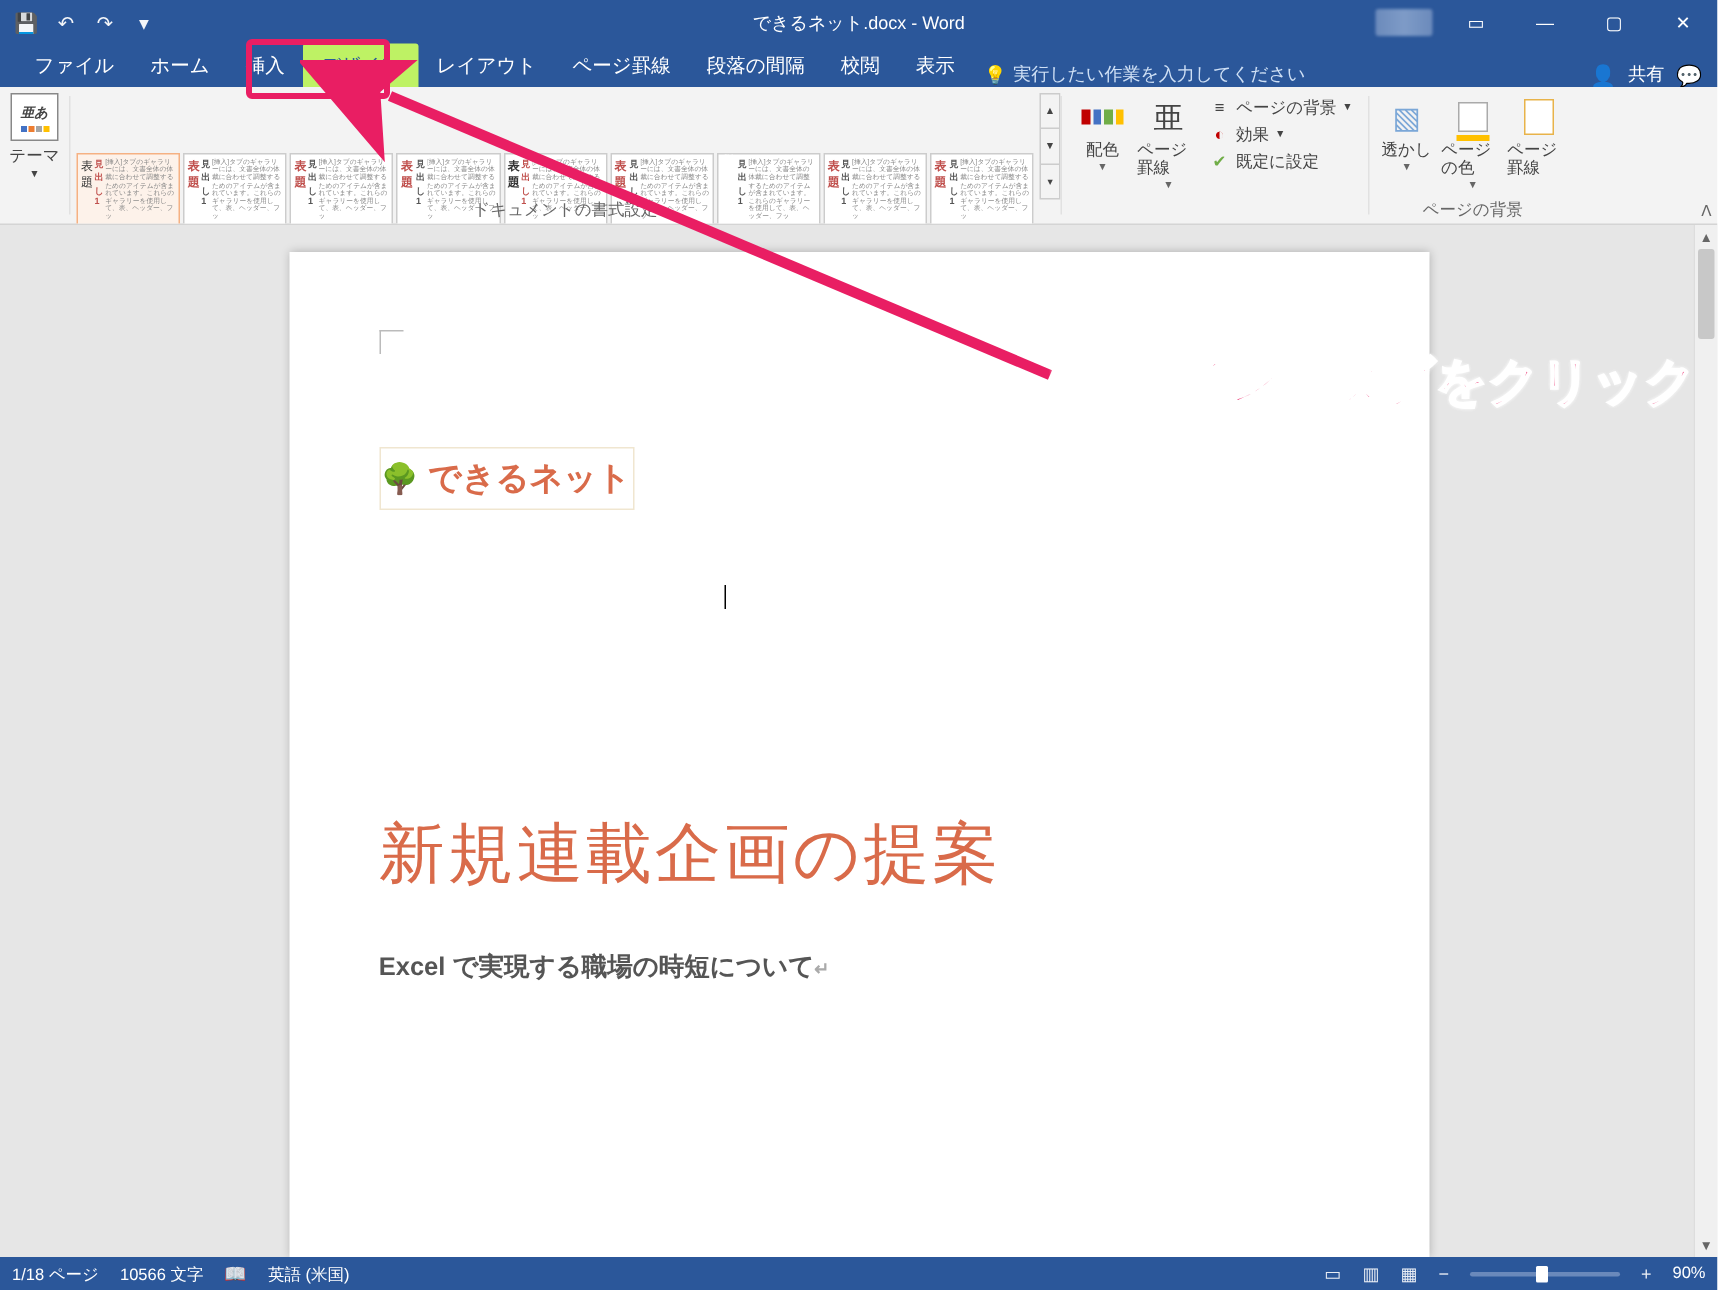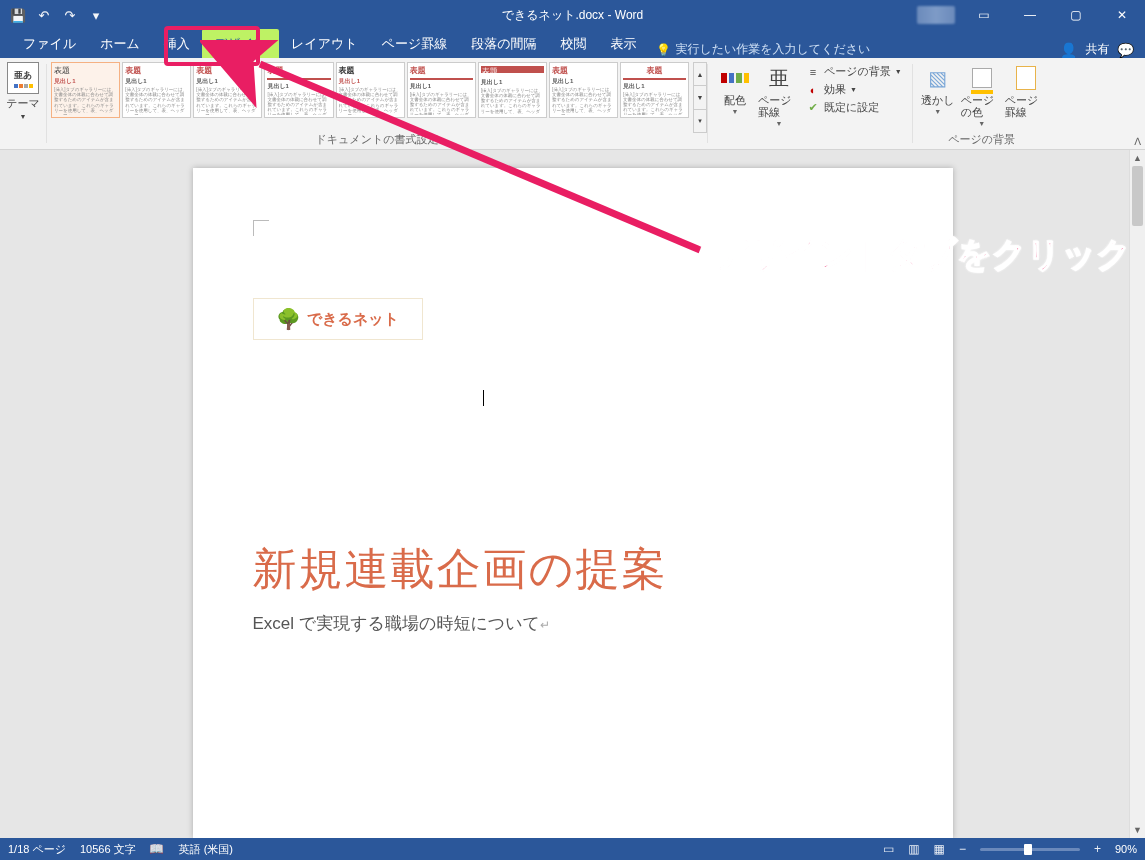--- a/index.html
+++ b/index.html
@@ -22,28 +22,28 @@
   .tellme { display: flex; align-items: center; gap: 4px; color: #cfe0f5; font-size: 12px; padding-left: 8px; }
   .sharebox { position: absolute; right: 0; display: flex; align-items: center; gap: 8px; padding-right: 10px; color: #fff; font-size: 12px; }
   .sharebox .ic { font-size: 14px; }
 
   
   .ribbon { height: 92px; background: #f3f3f3; border-bottom: 1px solid #d4d4d4; display: flex; position: relative; font-size: 11px; color: #444; }
   .ribbon .group { display: flex; flex-direction: column; align-items: center; justify-content: flex-start; padding: 4px 6px 2px; position: relative; }
   .ribbon .sep { width: 1px; background: #e1e1e1; margin: 6px 0; }
   .ribbon .glabel { position: absolute; bottom: 2px; left: 0; right: 0; text-align: center; color: #666; font-size: 11px; }
   .themes { width: 46px; }
-  .themes .icon { width: 32px; height: 32px; border: 1px solid #888; font-size: 9px; display:flex; flex-direction:column; align-items:center; justify-content:center; background:#fff; }
+  .themes .icon { width: 32px; height: 32px; border: 1px solid #888; font-size: 9px; display:flex; flex-direction:column; align-items:center; justify-content:center; background:#fff;font-style:italic; }
   .themes .icon .aa { font-weight:bold; }
   .themes .icon .bars { display:flex; gap:1px; margin-top:2px;}
   .themes .icon .bars span{ width:4px;height:4px;}
   .glabelsm { font-size: 11px; margin-top: 2px; text-align:center; }
 
   .stylegallery { flex: 0 0 660px; padding: 4px 0 16px 4px; position: relative; display:flex; overflow:hidden;}
-  .styleset { width: 70px; height: 56px; margin-right: 2px; border: 1px solid #ccc; background: #fff; font-size: 6px; color: #555; padding: 2px; display:flex; flex-direction:column; gap:1px; cursor:pointer; overflow:hidden;}
+  .styleset { width: 70px; height: 56px; margin-right: 2px; border: 1px solid #ccc; background: #fff; font-size: 6px; color: #555; padding: 2px; display:flex; gap:1px; cursor:pointer; overflow:hidden;margin-top:40px;}
   .styleset.sel{ border:1px solid #f5b183; background:#fdf2ea;}
   .styleset .tt { font-size: 8px; color: #333; }
   .styleset .tt.red{ color:#c0504d; font-weight:bold;}
   .styleset .sub { font-size: 6px; font-weight:bold;}
   .styleset .txt { font-size: 4.5px; color:#888; line-height:1.15; word-break:break-all; overflow:hidden;}
   .styleset .bar { height:2px; background:#c0504d; margin:1px 0;}
   .gallery-spin{ width:14px; display:flex; flex-direction:column; border:1px solid #ccc; margin-left:2px;}
   .gallery-spin div{ flex:1; display:flex; align-items:center; justify-content:center; font-size:7px; border-bottom:1px solid #ccc;}
   .gallery-spin div:last-child{border-bottom:none;}
 
@@ -62,24 +62,24 @@
   .pagebg{ display:flex; gap:2px; padding:4px 4px 16px; position:relative;}
 
   .ribbon-collapse{ position:absolute; right:4px; bottom:2px; font-size:10px; color:#666; cursor:pointer;}
 
   
   .docarea{ position:absolute; top:150px; bottom:22px; left:0; right:0; background:#e6e6e6; display:flex; justify-content:center; overflow:hidden;}
   .page{ width:760px; background:#fff; margin-top:18px; box-shadow:0 0 6px rgba(0,0,0,.25); position:relative; padding:60px 60px;}
   .cornermark{ position:absolute; top:52px; left:60px; width:16px; height:16px; border-left:1px solid #bbb; border-bottom:1px solid #bbb; transform: scaleY(-1);}
   .logo{ width:170px; height:42px; border:1px solid #f0e6d0; display:flex; align-items:center; justify-content:center; gap:6px; margin-top:70px;}
   .logo .tree{ font-size:20px;}
-  .logo .txt{ font-size:15px; font-weight:bold; color:#d96b4a; font-family:Liberation Serif, serif;}
+  .logo .txt{ font-size:22px; font-weight:bold; color:#d96b4a; font-family:Liberation Serif, serif;}
   .caret{ position:absolute; top:222px; left:290px; width:1px; height:16px; background:#000;}
   .doctitle{ margin-top:200px; font-size:44px; color:#d96b4a; font-family:"Yu Mincho","MS Mincho",serif; font-weight:500; letter-spacing:2px;}
-  .docsub{ margin-top:13px; font-size:17px; color:#555; font-family:"Yu Mincho",serif;}
+  .docsub{ margin-top:34px; font-size:17px; color:#555; font-family:"Yu Mincho",serif;font-weight:bold;}
   .retmark{ font-size:12px; color:#aaa;}
 
   
   .vscroll{ position:absolute; top:150px; bottom:22px; right:0; width:16px; background:#f0f0f0; border-left:1px solid #ddd;}
   .vscroll .up,.vscroll .dn{ height:16px; display:flex; align-items:center; justify-content:center; font-size:9px; color:#666;}
   .vscroll .dn{ position:absolute; bottom:0; width:100%;}
   .vscroll .thumb{ position:absolute; top:16px; left:2px; right:2px; height:60px; background:#c8c8c8; border-radius:2px;}
 
   
   .annotation{ position:absolute; z-index:20; pointer-events:none;padding-left:26px;}

